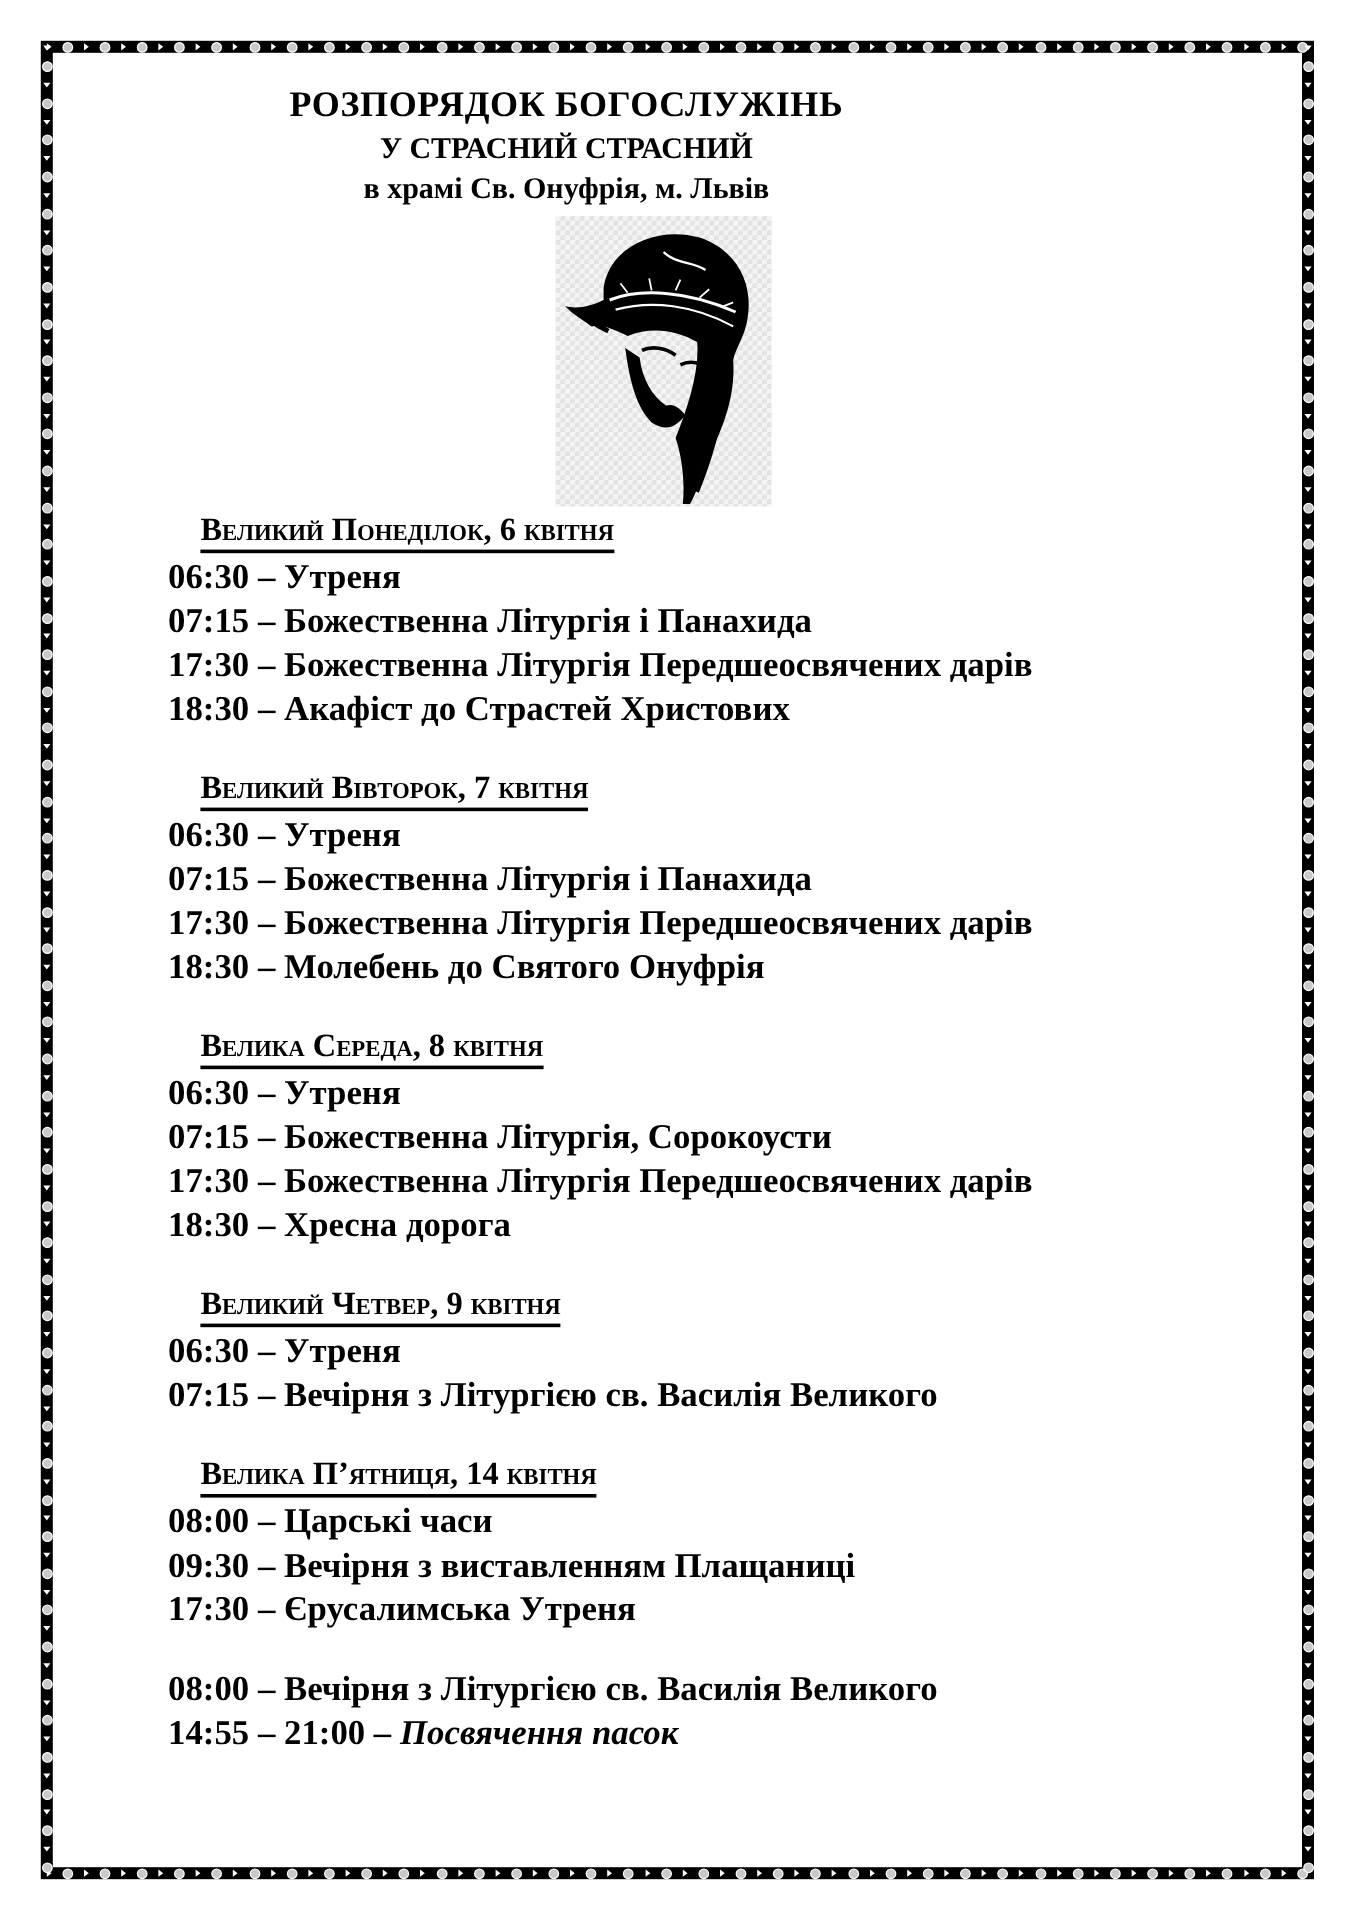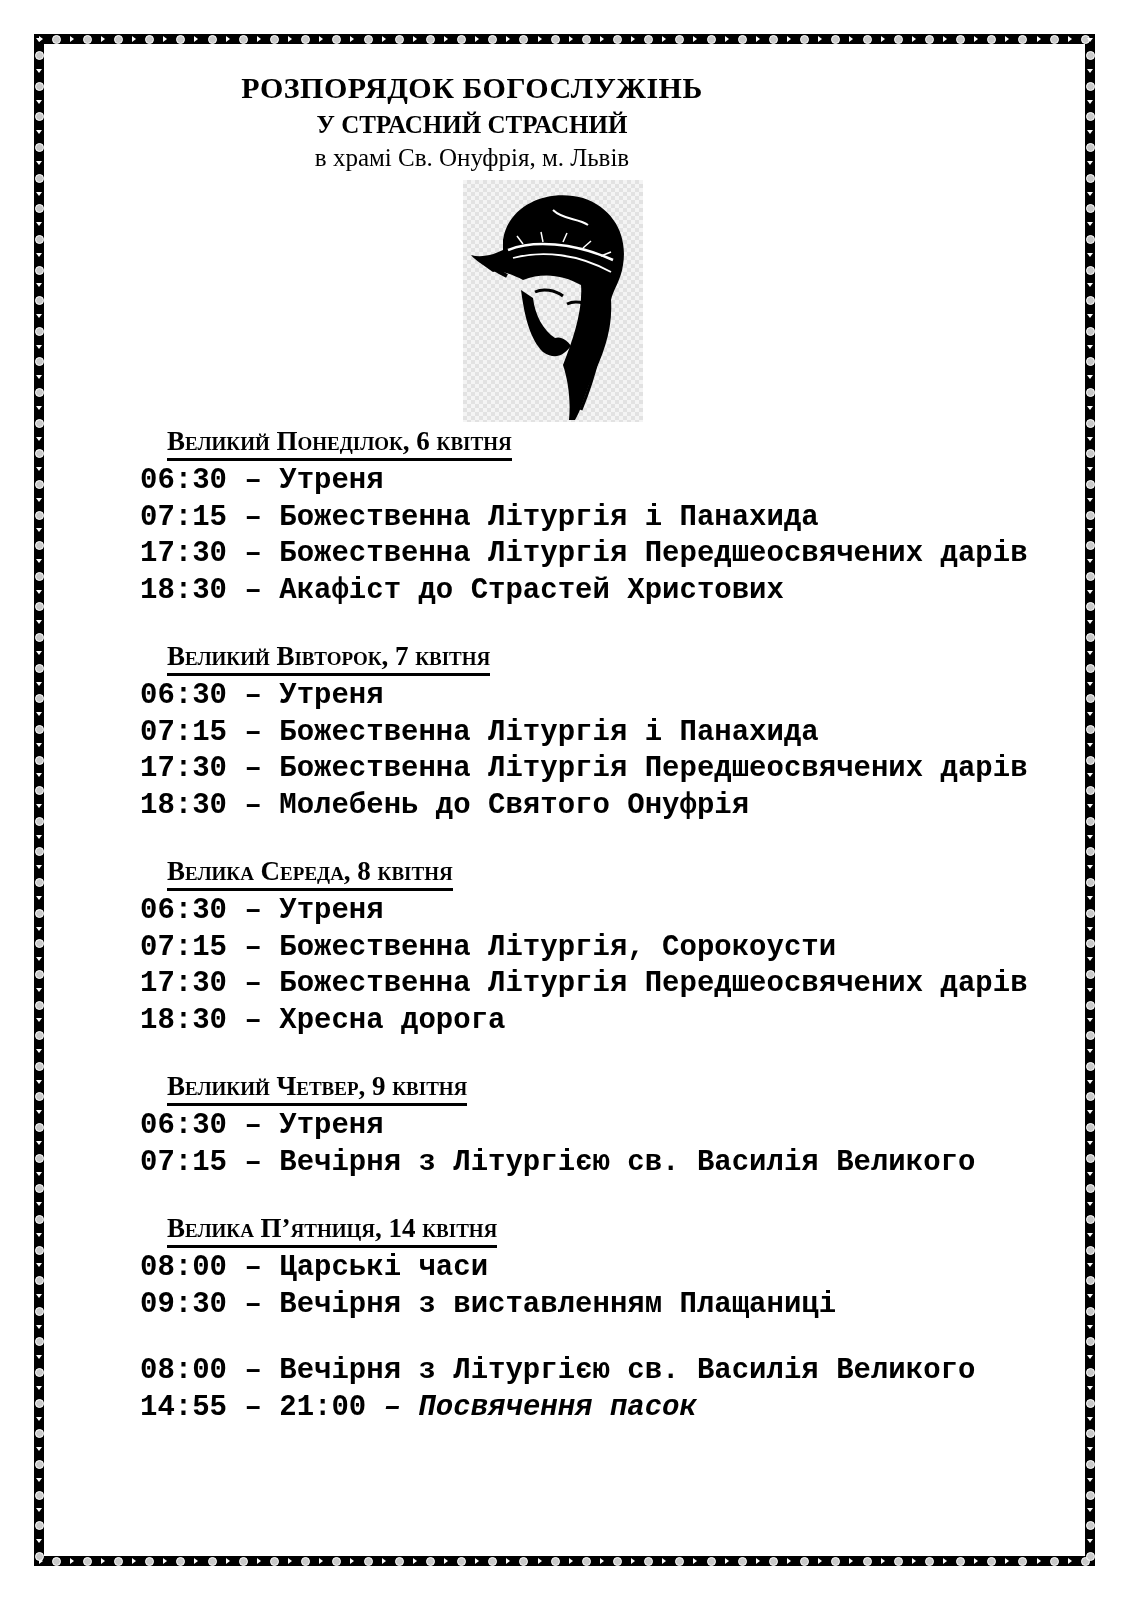--- a/index.html
+++ b/index.html
@@ -10,34 +10,34 @@
     .beads-h, .beads-v { position: absolute; display: flex; }
     .beads-h { left: 34px; width: 1061px; height: 12px; justify-content: space-around; align-items: center; }
     .beads-v { top: 34px; height: 1532px; width: 12px; flex-direction: column; justify-content: space-around; align-items: center; }
     .bead { width: 9px; height: 9px; border-radius: 50%; background: #c9c9c9; border: 1px solid #fff; box-sizing: border-box; }
     .tri-h { width: 0; height: 0; border-top: 3px solid transparent; border-bottom: 3px solid transparent; border-left: 4px solid #fff; }
     .tri-v { width: 0; height: 0; border-left: 3px solid transparent; border-right: 3px solid transparent; border-top: 4px solid #fff; }
 
     .header { position: absolute; left: 0; width: 896px; top: 68px; text-align: center; margin-left: 24px; }
     .title1 { font-size: 30px; font-weight: bold; line-height: 40px; letter-spacing: 0.5px; }
     .title2 { font-size: 25px; font-weight: bold; line-height: 33px; }
-    .title3 { font-size: 25px; font-weight: normal; line-height: 34px; }
+    .title3 { font-size: 25px; font-weight: bold; line-height: 34px; }
 
     .image-box { position: absolute; left: 463px; top: 180px; width: 180px; height: 242px;
                  background-color: #f4f4f4;
                  background-image: linear-gradient(45deg, #e2e2e2 25%, transparent 25%, transparent 75%, #e2e2e2 75%),
                                    linear-gradient(45deg, #e2e2e2 25%, transparent 25%, transparent 75%, #e2e2e2 75%);
                  background-size: 8px 8px; background-position: 0 0, 4px 4px; }
     .image-box svg { width: 100%; height: 100%; display: block; }
 
     .schedule { position: absolute; left: 140px; top: 424px; width: 900px; }
     .day { margin-bottom: 30px; }
     .day-heading { display: inline-block; font-size: 27px; font-weight: bold; font-variant: small-caps;
                    line-height: 34px; border-bottom: 3px solid #000; padding-bottom: 0; margin-bottom: 2px; margin-left: 27px; }
-    .entry { font-size: 29px; font-weight: bold; line-height: 36.5px; white-space: nowrap; font-family: Liberation Mono, monospace; }
+    .entry { font-size: 29px; font-weight: bold; line-height: 36.5px; white-space: nowrap; }
     .entry .italic { font-style: italic; }
   </style>
 </head>
 <body>
 
 <div class="frame"></div>
 <div class="beads-h" id="beads-top" style="top:33px">
     <span class="tri-h"></span>
     <span class="bead"></span>
     <span class="tri-h"></span>
@@ -406,15 +406,15 @@
     <path d="M140 120 C142 160 132 195 118 230" stroke="#000" stroke-width="3" fill="none"></path>
     <path d="M20 80 C28 88 36 92 44 96" stroke="#000" stroke-width="4" fill="none"></path>
   </svg>
 </div>
 
 <div class="schedule" id="schedule">
     <div class="day"><div class="day-heading">Великий Понеділок, 6 квітня</div><div class="entry"><span>06:30</span><span> – </span><span>Утреня</span></div><div class="entry"><span>07:15</span><span> – </span><span>Божественна Літургія і Панахида</span></div><div class="entry"><span>17:30</span><span> – </span><span>Божественна Літургія Передшеосвячених дарів</span></div><div class="entry"><span>18:30</span><span> – </span><span>Акафіст до Страстей Христових</span></div></div>
     <div class="day"><div class="day-heading">Великий Вівторок, 7 квітня</div><div class="entry"><span>06:30</span><span> – </span><span>Утреня</span></div><div class="entry"><span>07:15</span><span> – </span><span>Божественна Літургія і Панахида</span></div><div class="entry"><span>17:30</span><span> – </span><span>Божественна Літургія Передшеосвячених дарів</span></div><div class="entry"><span>18:30</span><span> – </span><span>Молебень до Святого Онуфрія</span></div></div>
     <div class="day"><div class="day-heading">Велика Середа, 8 квітня</div><div class="entry"><span>06:30</span><span> – </span><span>Утреня</span></div><div class="entry"><span>07:15</span><span> – </span><span>Божественна Літургія, Сорокоусти</span></div><div class="entry"><span>17:30</span><span> – </span><span>Божественна Літургія Передшеосвячених дарів</span></div><div class="entry"><span>18:30</span><span> – </span><span>Хресна дорога</span></div></div>
     <div class="day"><div class="day-heading">Великий Четвер, 9 квітня</div><div class="entry"><span>06:30</span><span> – </span><span>Утреня</span></div><div class="entry"><span>07:15</span><span> – </span><span>Вечірня з Літургією св. Василія Великого</span></div></div>
-    <div class="day"><div class="day-heading">Велика П’ятниця, 14 квітня</div><div class="entry"><span>08:00</span><span> – </span><span>Царські часи</span></div><div class="entry"><span>09:30</span><span> – </span><span>Вечірня з виставленням Плащаниці</span></div></div>
+    <div class="day"><div class="day-heading">Велика П’ятниця, 14 квітня</div><div class="entry"><span>08:00</span><span> – </span><span>Царські часи</span></div><div class="entry"><span>09:30</span><span> – </span><span>Вечірня з виставленням Плащаниці</span></div><div class="entry"><span>17:30</span><span> – </span><span>Єрусалимська Утреня</span></div></div>
     <div class="day"><div class="entry"><span>08:00</span><span> – </span><span>Вечірня з Літургією св. Василія Великого</span></div><div class="entry"><span>14:55 – 21:00</span><span class="italic"> – </span><span class="italic">Посвячення пасок</span></div></div>
   </div>
 
 </body></html>

